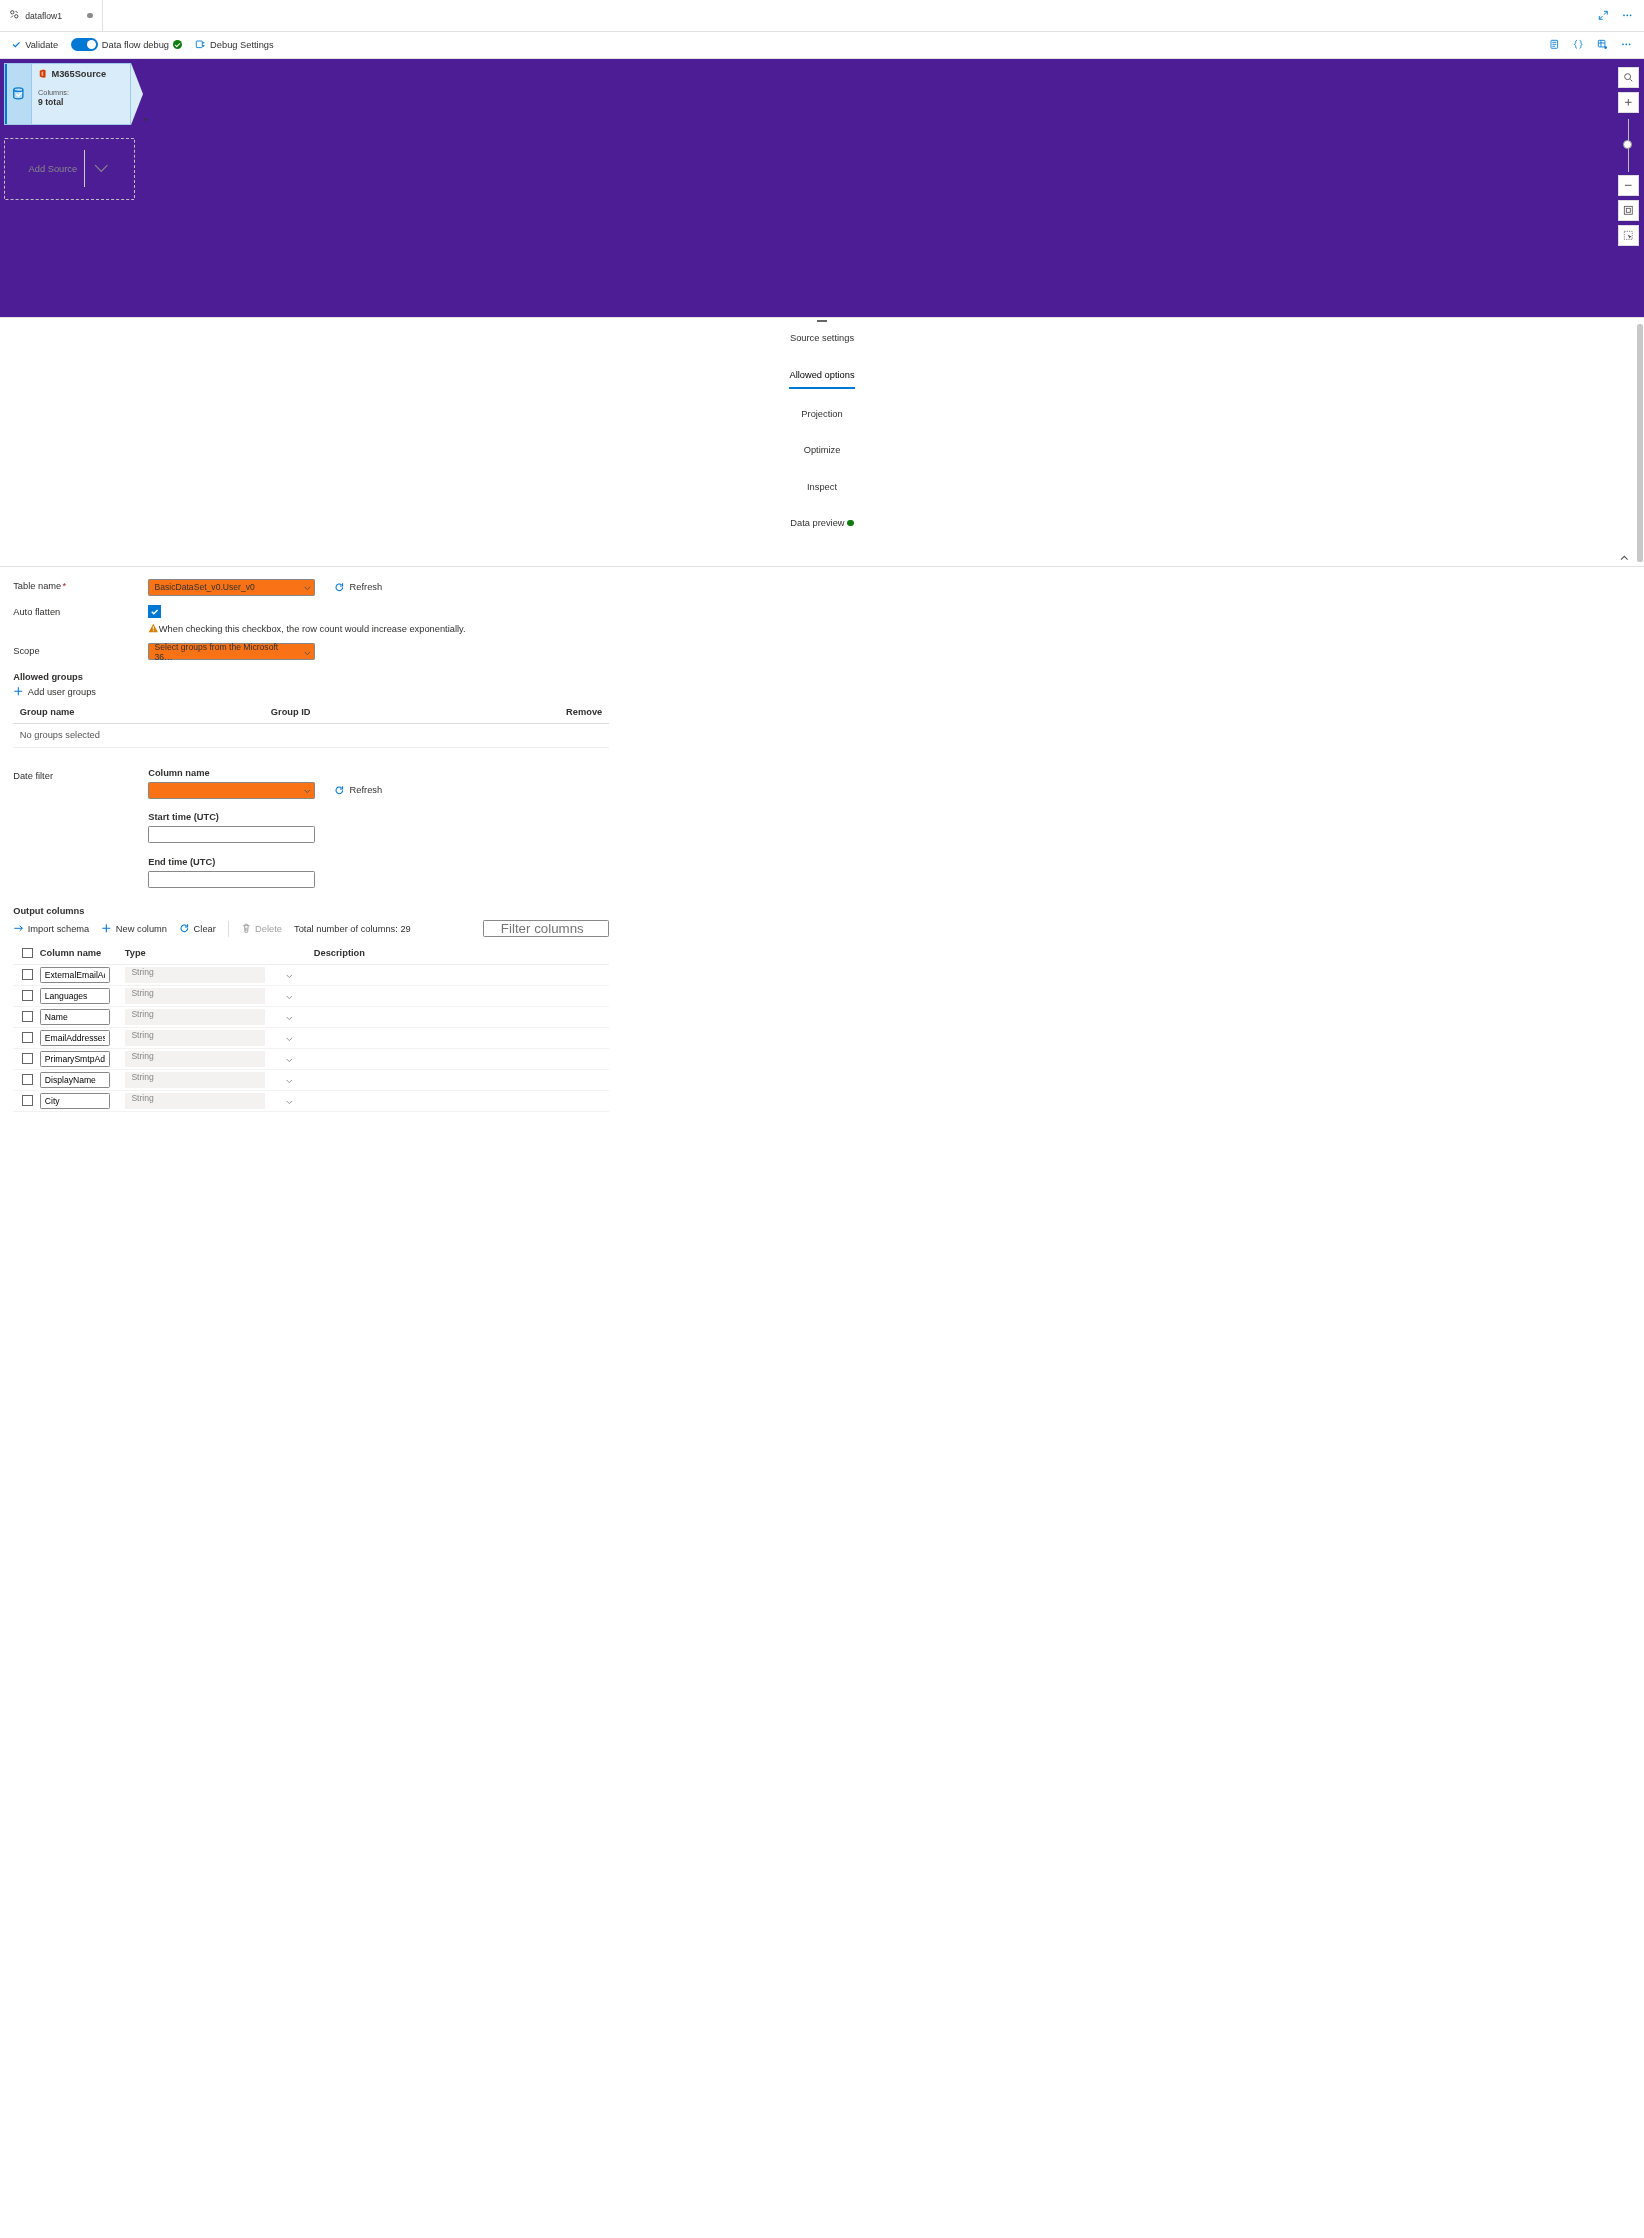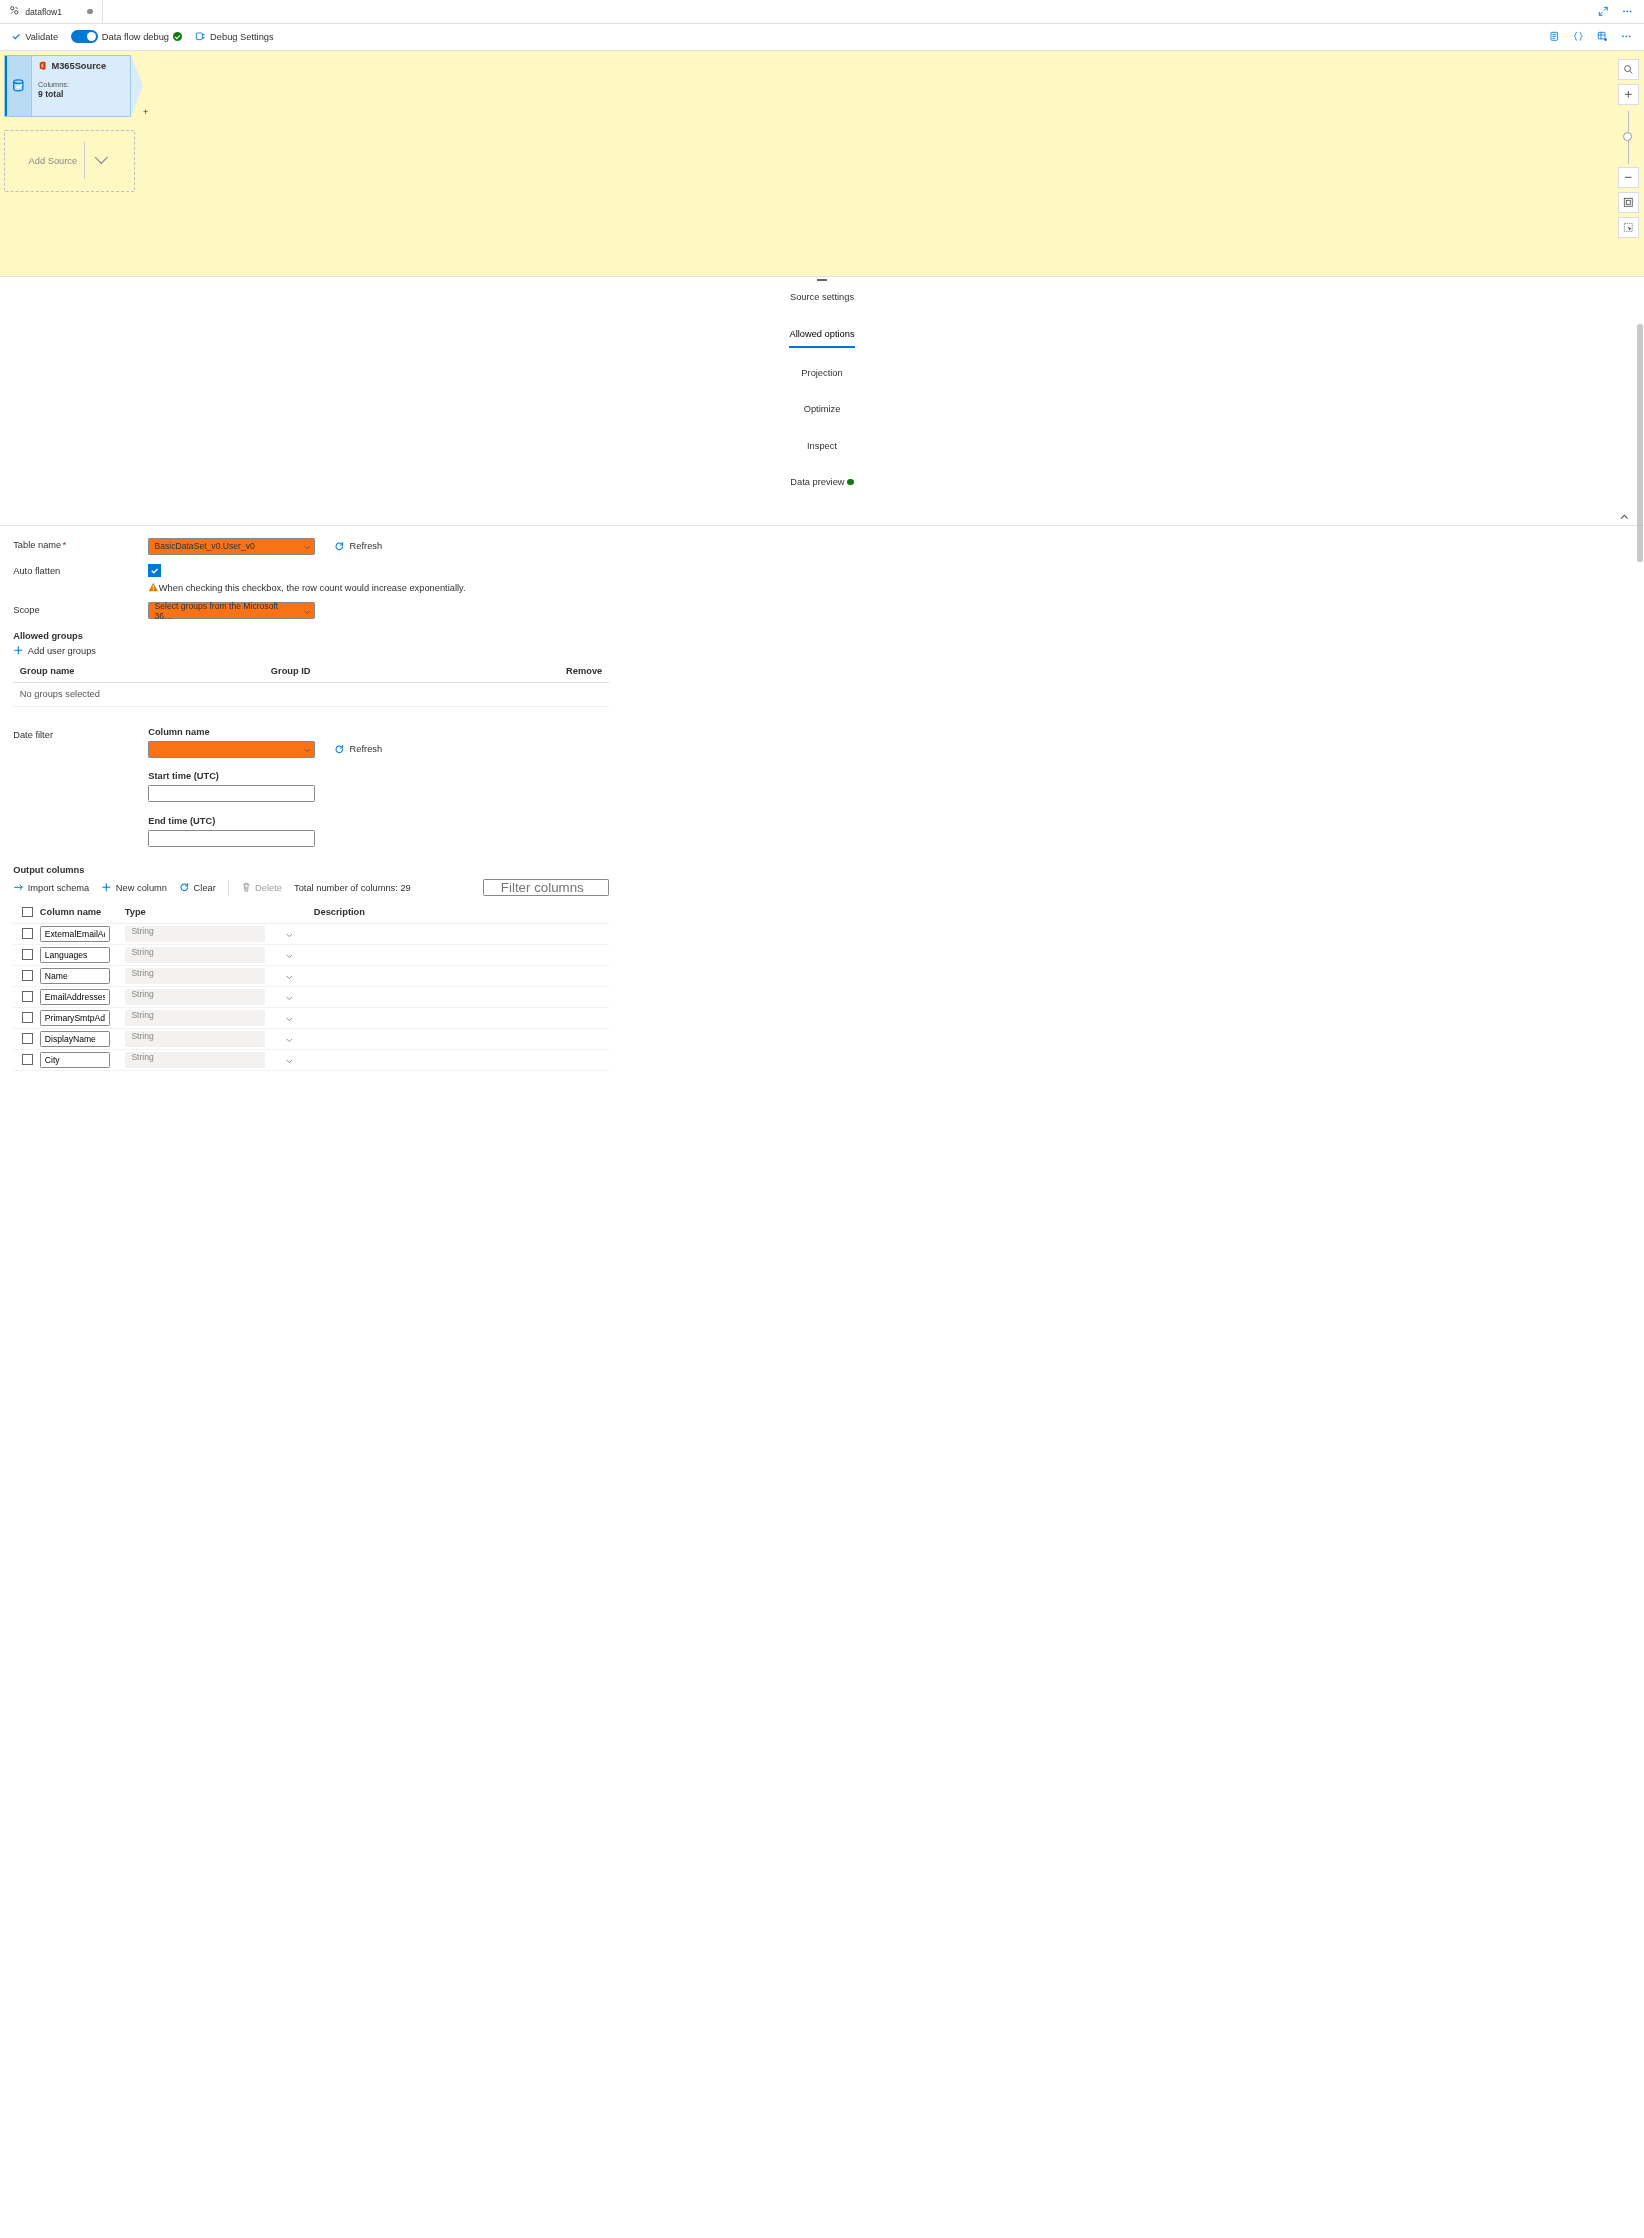--- a/index.html
+++ b/index.html
@@ -1,38 +1,38 @@
 <!DOCTYPE html>
 <html style="font-size:10.6px"><head>
 <meta charset="utf-8">
 <style>
 * { box-sizing: border-box; margin: 0; padding: 0; font-family: "Segoe UI", -apple-system, sans-serif; }
 body { background: #fff; color: #323130; font-size: 9.3px; }
 
 
-.tab-bar { display: flex; align-items: center; height: 24px; border-bottom: 0.7px solid #e1e1e1; }
+.tab-bar { display: flex; align-items: center; height: 32px; border-bottom: 0.7px solid #e1e1e1; }
 .tab { display: flex; align-items: center; gap: 5.3px; padding: 0 9.3px; height: 100%; border-right: 0.7px solid #e1e1e1; position: relative; }
 .tab-icon svg { width: 10.6px; height: 10.6px; }
 .tab-label { font-size: 8.6px; }
 .tab-dirty { width: 5.3px; height: 5.3px; border-radius: 50%; background: #8a8a8a; margin-left: 20px; }
 .tab-bar-right { margin-left: auto; display: flex; align-items: center; gap: 9.3px; padding-right: 9.3px; }
 .icon-btn { display: inline-flex; align-items: center; justify-content: center; width: 14.6px; height: 14.6px; cursor: pointer; }
 .icon-btn svg { width: 10.6px; height: 10.6px; }
 
 
 .toolbar { display: flex; align-items: center; height: 26.5px; padding: 0 10.6px; gap: 13.2px; border-bottom: 0.7px solid #e1e1e1; }
 .tool-item { display: flex; align-items: center; gap: 4px; font-size: 9.3px; cursor: pointer; }
 .toggle { width: 26.5px; height: 13.2px; border-radius: 6.6px; background: #0078d4; position: relative; }
 .toggle-knob { width: 9.3px; height: 9.3px; border-radius: 50%; background: #fff; position: absolute; top: 2px; right: 2px; }
 .status-ok { width: 9.3px; height: 9.3px; border-radius: 50%; background: #107c10; display: inline-flex; align-items: center; justify-content: center; }
 .status-ok::after { content: ""; width: 2px; height: 4px; border: solid #fff; border-width: 0 1.3px 1.3px 0; transform: rotate(45deg); margin-bottom: 0.7px; }
 .toolbar-right { margin-left: auto; display: flex; align-items: center; gap: 9.3px; }
 
 
-.canvas-wrap { position: relative; height: 226px; background: #fef9c3; border-bottom: 0.7px solid #e1e1e1; }
+.canvas-wrap { position: relative; height: 259px; background: #4c1d95; border-bottom: 0.7px solid #e1e1e1; }
 .source-block { position: absolute; top: 4px; left: 4px; width: 127px; height: 62px; background: #d9ecf9; border: 0.7px solid #9ecae7; display: flex; }
 .source-block::after { content: ""; position: absolute; right: -12.6px; top: -0.7px; width: 0; height: 0; border-top: 31px solid transparent; border-bottom: 31px solid transparent; border-left: 12.6px solid #d9ecf9; }
 .source-block-bar { width: 26.5px; background: #b7dcf4; display:flex; align-items:center; justify-content:center; border-right: 0.7px solid #9ecae7; border-left: 2.6px solid #0078d4; }
 .source-block-body { padding: 5.3px 6.6px; flex:1; }
 .source-title { display:flex; align-items:center; gap:4px; font-weight:600; font-size:9.3px; }
 .source-meta-label { font-size: 7.3px; color:#555; margin-top: 9.3px; }
 .source-meta-val { font-size: 8.6px; font-weight:600; }
 .plus-handle { position:absolute; right:-18.5px; bottom:-1.3px; font-size:9.3px; }
 
 .add-source-box { position:absolute; top: 79px; left: 4px; width: 131px; height: 62px; border: 0.7px dashed #bfbfbf; border-radius: 1.3px; display:flex; align-items:center; justify-content:center; gap: 7px; color:#888; }

